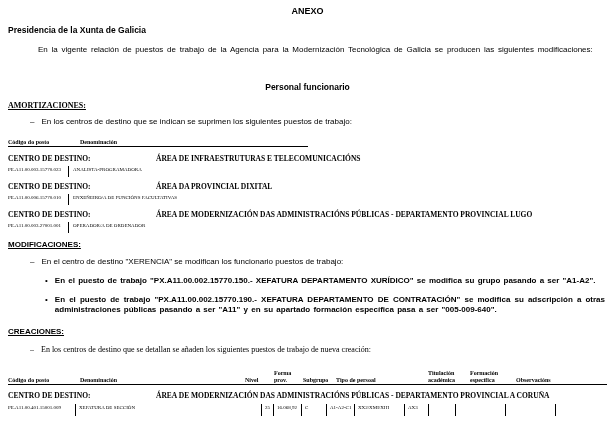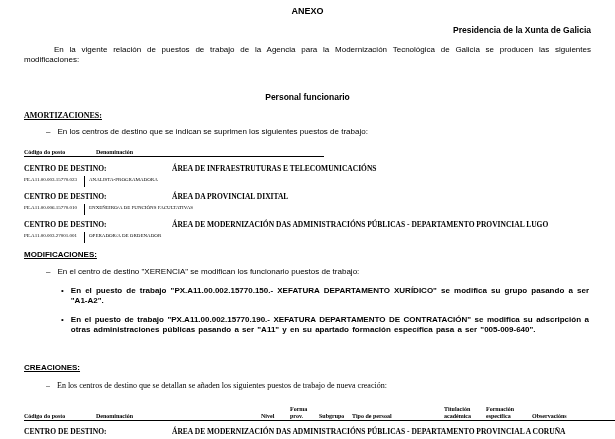--- a/index.html
+++ b/index.html
@@ -1,22 +1,22 @@
 <!DOCTYPE html>
 <html><head>
 <meta charset="utf-8">
 <style>
   html,body{margin:0;padding:0;background:#ffffff;}
   .page{
     position:relative;width:615px;height:439px;background:#fff;color:#000;
     font-family:"Liberation Sans",sans-serif;box-sizing:border-box;
-    padding:5px 24px;overflow:hidden;
+    padding:5px 8px;overflow:hidden;
   }
   .title{font-size:9px;font-weight:bold;text-align:center;margin-top:1px;line-height:11px;}
-  .subtitle{font-size:8.5px;font-weight:bold;text-align:right;margin-top:8px;line-height:11px;}
+  .subtitle{font-size:8.5px;font-weight:bold;text-align:left;margin-top:8px;line-height:11px;}
   .intro{font-size:8px;text-align:justify;text-indent:30px;margin-top:9px;line-height:10px;word-spacing:1.5px;}
   .personal{font-size:8.5px;font-weight:bold;text-align:center;margin-top:27px;line-height:11px;}
   .sec-head{font-size:8px;font-weight:bold;text-decoration:underline;line-height:10px;}
   .dash-item{display:flex;margin-left:22px;font-size:8px;gap:7px;line-height:10px;}
   .bullet-item{display:flex;margin-left:37px;margin-right:2px;font-size:8px;gap:7px;text-align:justify;line-height:10px;word-spacing:1px;}
   .bullet-item .txt{flex:1;font-weight:bold;}
 
   
   .amort-head{position:relative;height:10px;width:300px;border-bottom:1px solid #000;
     font-family:"Liberation Serif",serif;font-size:6px;font-weight:bold;}
@@ -30,21 +30,21 @@
 
   
   .crea-head{position:relative;height:19px;width:599px;border-bottom:1px solid #000;
     font-family:"Liberation Serif",serif;font-size:6px;font-weight:bold;}
   .crea-head .hc{position:absolute;bottom:1px;line-height:6.5px;white-space:nowrap;}
   .crea-row{position:relative;height:13px;font-family:"Liberation Serif",serif;font-size:5px;}
   .crea-row .cell{position:absolute;top:0;height:12px;line-height:7px;white-space:nowrap;}
   .crea-row .vb{border-left:1px solid #000;padding-left:3px;}
 
   .mt6{margin-top:6px;}.mt7{margin-top:7px;}.mt8{margin-top:8px;font-family:Liberation Serif, serif;}.mt9{margin-top:9px;}
-  .mt2{margin-top:2px;}.mt3{margin-top:3px;}.mt4{margin-top:4px;}.mt10{margin-top:10px;}.mt12{margin-top:28px;}.mt18{margin-top:6px;}
+  .mt2{margin-top:2px;}.mt3{margin-top:3px;}.mt4{margin-top:4px;}.mt10{margin-top:10px;}.mt12{margin-top:12px;}.mt18{margin-top:6px;}
 </style>
 </head>
 <body>
 
 <div class="page">
 
   <div class="title">ANEXO</div>
   <div class="subtitle">Presidencia de la Xunta de Galicia</div>
   <div class="intro">En la vigente relación de puestos de trabajo de la Agencia para la Modernización Tecnológica de Galicia se producen las siguientes modificaciones:</div>
   <div class="personal">Personal funcionario</div>

